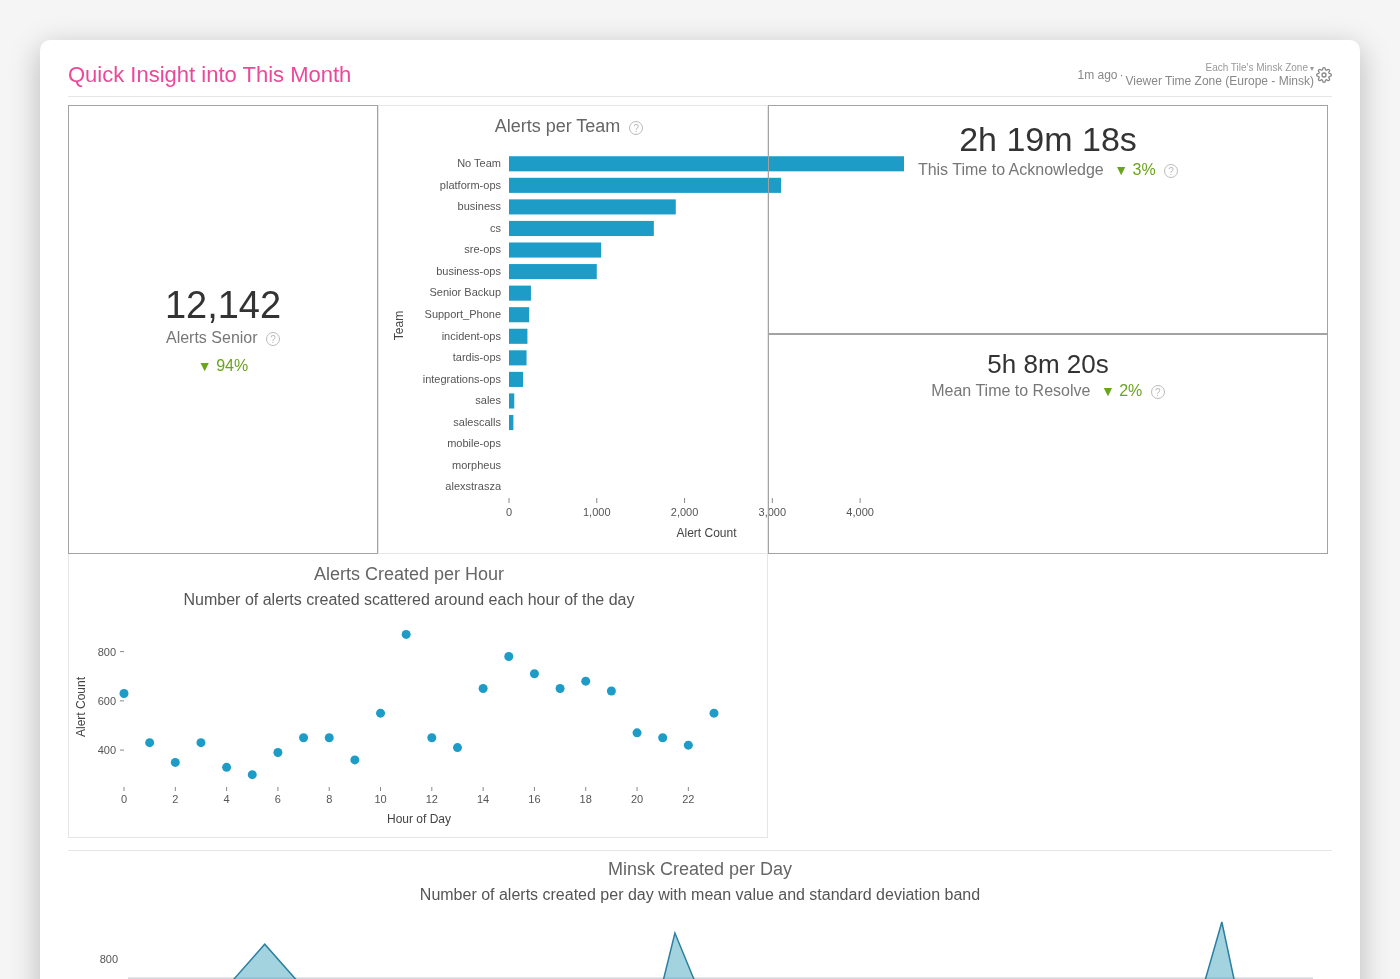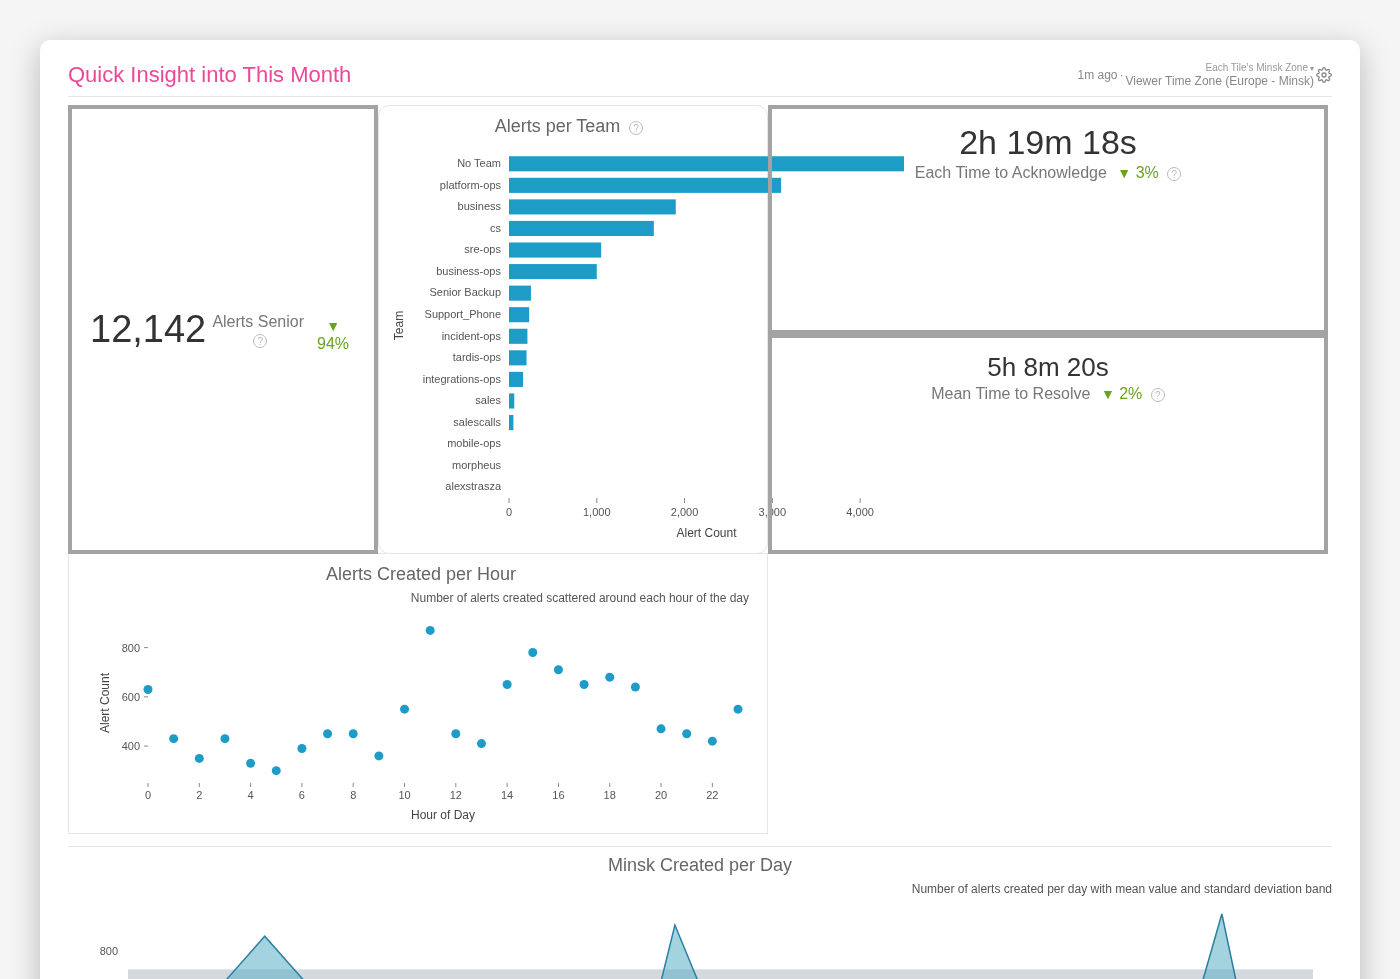--- a/index.html
+++ b/index.html
@@ -42,29 +42,29 @@
 .gear { width: 16px; height: 16px; color: #888; cursor: pointer; }
 .chev { display:inline-block; margin-left:2px; font-size:8px; color:#999; }
 
 .grid-top {
   display: grid;
   grid-template-columns: 310px 390px 560px;
   grid-template-rows: auto auto;
   gap: 0;
 }
 .tile {
-  border: 4px solid #a3a3a3;
+  border: 1px solid #a3a3a3;
   padding: 14px 18px;
   text-align: center;
   position: relative;
 }
 .stat-big {
   grid-row: 1 / span 2;
   display: flex;
-  flex-direction: row;
+  flex-direction: column;
   align-items: center;
   justify-content: center;
 }
 .big-number {
   font-size: 38px;
   font-weight: 300;
   color: #333;
 }
 .stat-label {
   font-size: 16px;
@@ -96,23 +96,23 @@
   padding: 10px 18px 6px 10px;
 }
 .chart-title {
   font-size: 18px;
   color: #666;
   font-weight: 400;
   text-align: center;
   margin-bottom: 6px;
 }
 .chart-subtitle {
-  font-size: 12px;
+  font-size: 16px;
   color: #555;
-  text-align: right;
+  text-align: center;
   margin-bottom: 8px;
 }
 
 .bottom {
   margin-top: 12px;
   border-top: 1px solid #e6e6e6;
   padding-top: 8px;
 }
 
 svg text { font-family: inherit; fill: #555; font-size: 11px; }
@@ -152,27 +152,27 @@
       <div class="stat-label">
         <span>Alerts Senior</span>
         <span class="help-icon">?</span>
       </div>
       <div class="delta"><span class="arrow">▼</span> <span>94%</span></div>
     </div>
 
     <div class="tile">
       <div class="big-number" style="font-size:34px">2h 19m 18s</div>
       <div class="stat-label">
-        <span>Each Time to Acknowledge</span>
+        <span>This Time to Acknowledge</span>
         <span class="delta inline-delta"><span class="arrow">▼</span> <span>3%</span></span>
         <span class="help-icon">?</span>
       </div>
     </div>
 
-    <div class="chart-tile" style="grid-row:1 / span 2;border-radius:11px;">
+    <div class="chart-tile" style="grid-row:1 / span 2;">
       <div class="chart-title">
         <span>Alerts per Team</span>
         <span class="help-icon">?</span>
       </div>
       <svg id="team-chart" width="530" height="400">
           <rect x="120" y="13.234375" width="395" height="15.093749999999998" class="bar"></rect>
           <text x="112" y="24.015625" text-anchor="end">No Team</text>
           <rect x="120" y="34.796875" width="272.1111111111111" height="15.093749999999998" class="bar"></rect>
           <text x="112" y="45.578125" text-anchor="end">platform-ops</text>
           <rect x="120" y="56.359375" width="166.77777777777777" height="15.093749999999998" class="bar"></rect>
@@ -222,21 +222,21 @@
       <div class="big-number" style="font-size:26px">5h 8m 20s</div>
       <div class="stat-label">
         <span>Mean Time to Resolve</span>
         <span class="delta inline-delta"><span class="arrow">▼</span> <span>2%</span></span>
         <span class="help-icon">?</span>
       </div>
     </div>
   </div>
 
   <div style="display:grid; grid-template-columns:700px 560px; margin-top:-1px;">
-    <div style="border:1px solid #e6e6e6; padding:10px 18px 6px 24px;">
+    <div style="border:1px solid #e6e6e6; padding:10px 18px 6px 0;">
       <div class="chart-title">Alerts Created per Hour</div>
       <div class="chart-subtitle">Number of alerts created scattered around each hour of the day</div>
       <svg id="hour-chart" width="660" height="210">
           <text x="47" y="137.07692307692307" text-anchor="end">400</text>
           <line x1="51" y1="133.07692307692307" x2="55" y2="133.07692307692307" stroke="#888"></line>
           <text x="47" y="87.84615384615385" text-anchor="end">600</text>
           <line x1="51" y1="83.84615384615385" x2="55" y2="83.84615384615385" stroke="#888"></line>
           <text x="47" y="38.61538461538461" text-anchor="end">800</text>
           <line x1="51" y1="34.61538461538461" x2="55" y2="34.61538461538461" stroke="#888"></line>
           <text x="55" y="186" text-anchor="middle">0</text>

